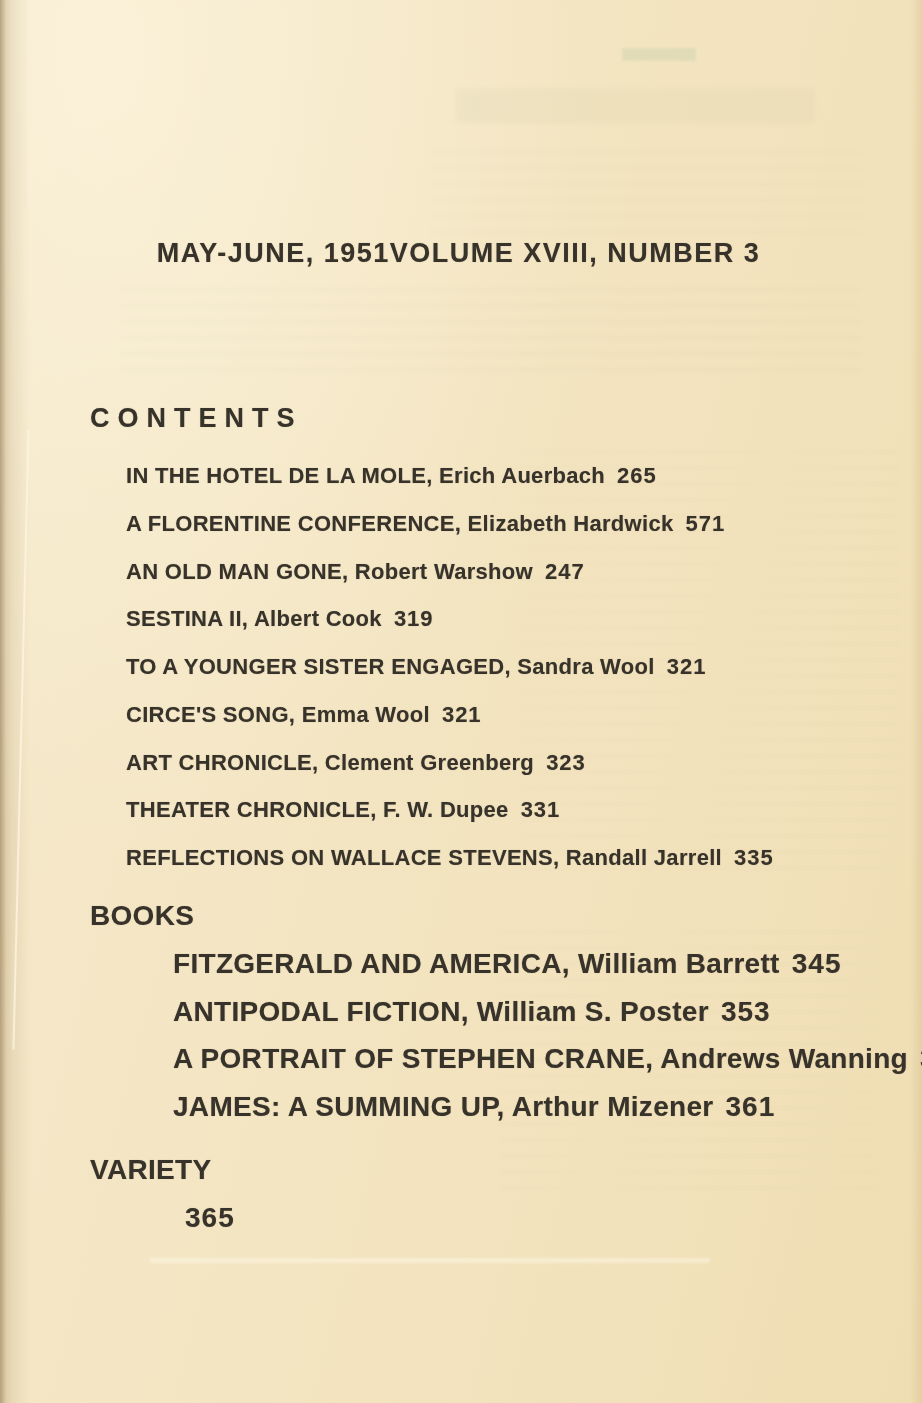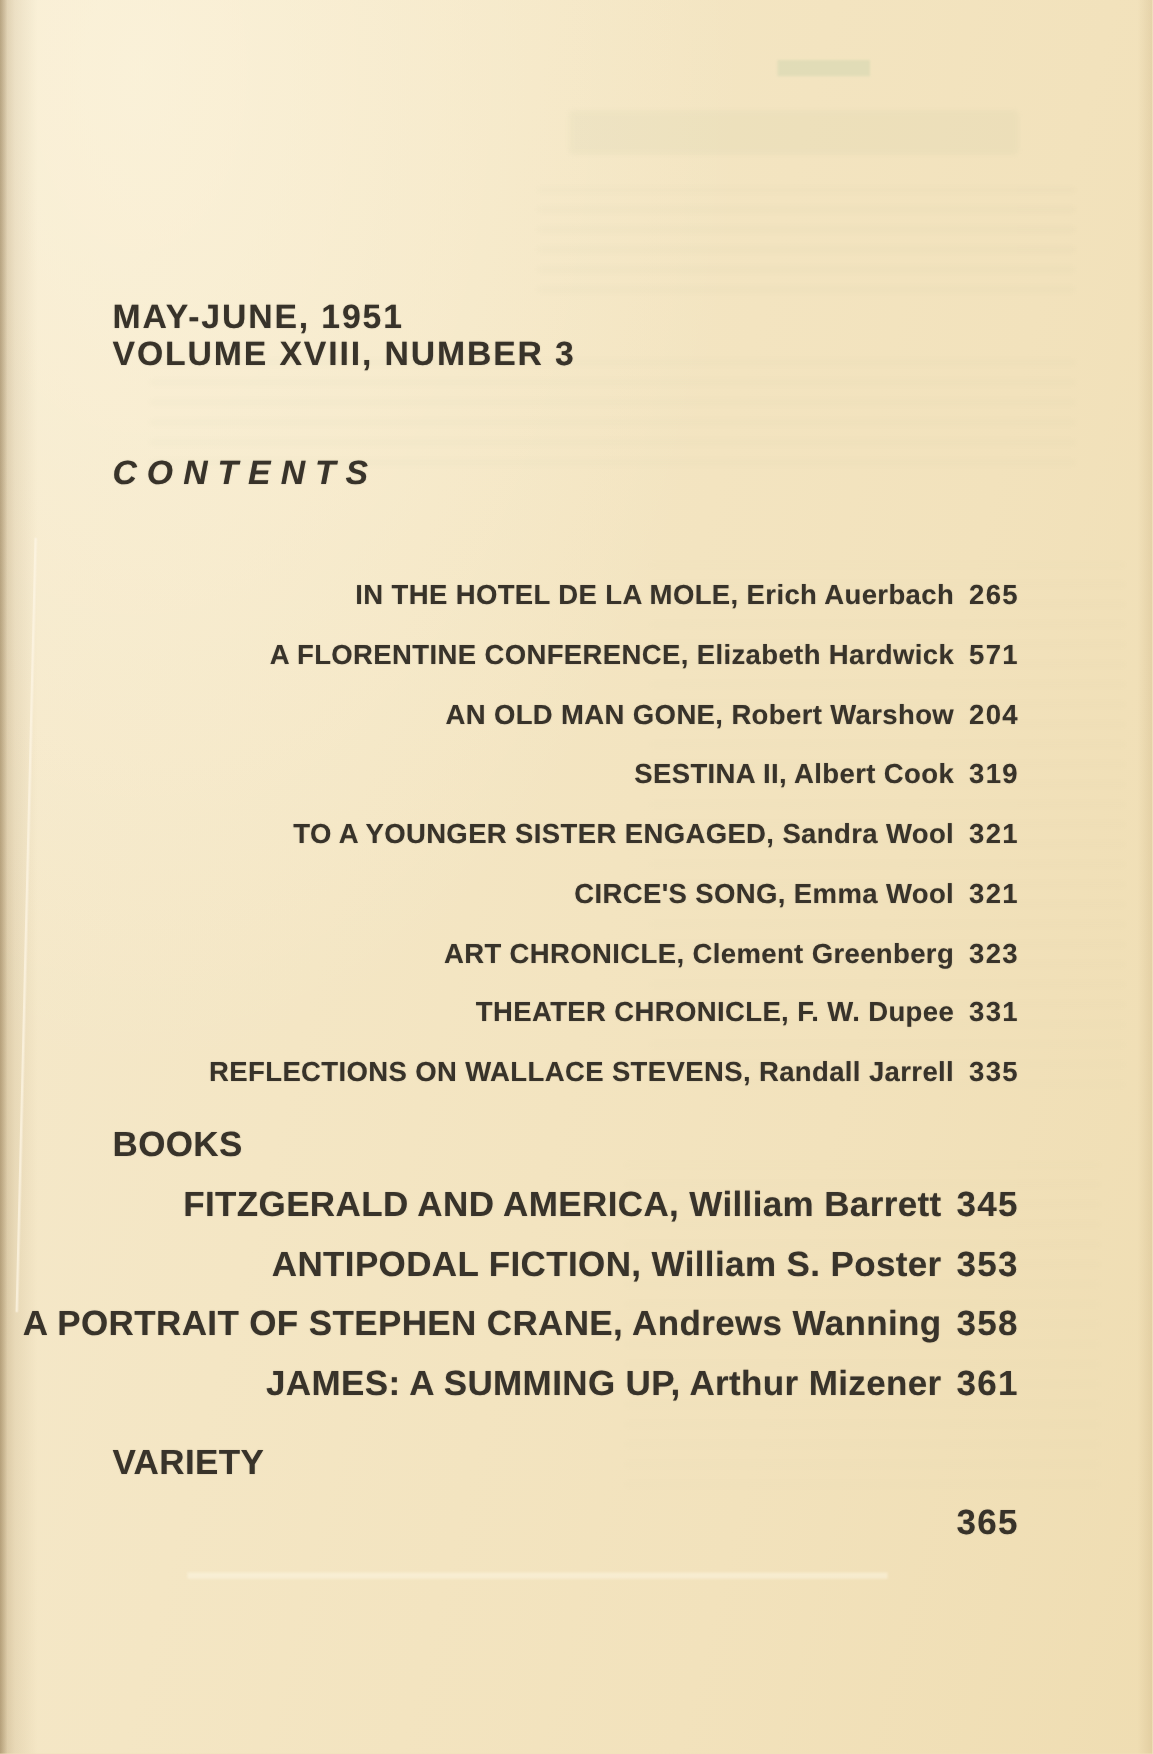--- a/index.html
+++ b/index.html
@@ -44,33 +44,33 @@
   .g3{left:430px;top:150px;width:430px;height:90px;opacity:.10;}
   .g4{left:120px;top:288px;width:740px;height:90px;opacity:.09;}
   .g5{left:520px;top:450px;width:380px;height:420px;opacity:.05;}
   .g6{left:500px;top:930px;width:380px;height:260px;opacity:.05;}
   .g7{left:150px;top:1258px;width:560px;height:5px;opacity:.5;background:rgba(255,251,238,.8);filter:blur(1px);}
   
   .ink{color:#38332a;text-shadow:0 0 1px rgba(56,51,42,.35);font-weight:700;}
   .masthead{
     position:absolute;left:90px;top:239px;width:737px;
     display:flex;justify-content:center;align-items:baseline;
-    font-size:27px;letter-spacing:1.5px;line-height:1.1;flex-direction:column;
+    font-size:27px;letter-spacing:1.5px;line-height:1.1;
   }
   .contents-title{
-    position:absolute;left:90px;top:364px;
-    font-size:27px;letter-spacing:8px;line-height:1.1;font-style:italic;
+    position:absolute;left:90px;top:404px;
+    font-size:27px;letter-spacing:8px;line-height:1.1;
   }
   .toc{
     position:absolute;left:90px;width:725px;
     font-size:22px;letter-spacing:.3px;
   }
   .toc-main{top:464px;}
   .trow{
-    height:47.75px;display:flex;justify-content:flex-end;
+    height:47.75px;display:flex;justify-content:flex-start;
     align-items:flex-start;line-height:24px;margin-left:36px;
   }
   .trow .label{white-space:nowrap;}
   .trow .pg{letter-spacing:1px;padding-left:12px;}
   .toc-section{position:absolute;left:90px;width:725px;font-size:28px;letter-spacing:.3px;}
   #sections .toc-section:nth-child(1){top:904px;}
   #sections .toc-section:nth-child(2){top:1158px;}
   .section-heading{height:47.75px;line-height:24px;}
   .section-items .trow{padding-left:47px;}
 </style>
@@ -103,21 +103,21 @@
     <span class="pg">265</span>
   </div>
 
   <div class="trow">
     <span class="label"><span>A FLORENTINE CONFERENCE,</span> <span>Elizabeth Hardwick</span></span>
     <span class="pg">571</span>
   </div>
 
   <div class="trow">
     <span class="label"><span>AN OLD MAN GONE,</span> <span>Robert Warshow</span></span>
-    <span class="pg">204</span>
+    <span class="pg">247</span>
   </div>
 
   <div class="trow">
     <span class="label"><span>SESTINA II,</span> <span>Albert Cook</span></span>
     <span class="pg">319</span>
   </div>
 
   <div class="trow">
     <span class="label"><span>TO A YOUNGER SISTER ENGAGED,</span> <span>Sandra Wool</span></span>
     <span class="pg">321</span>

